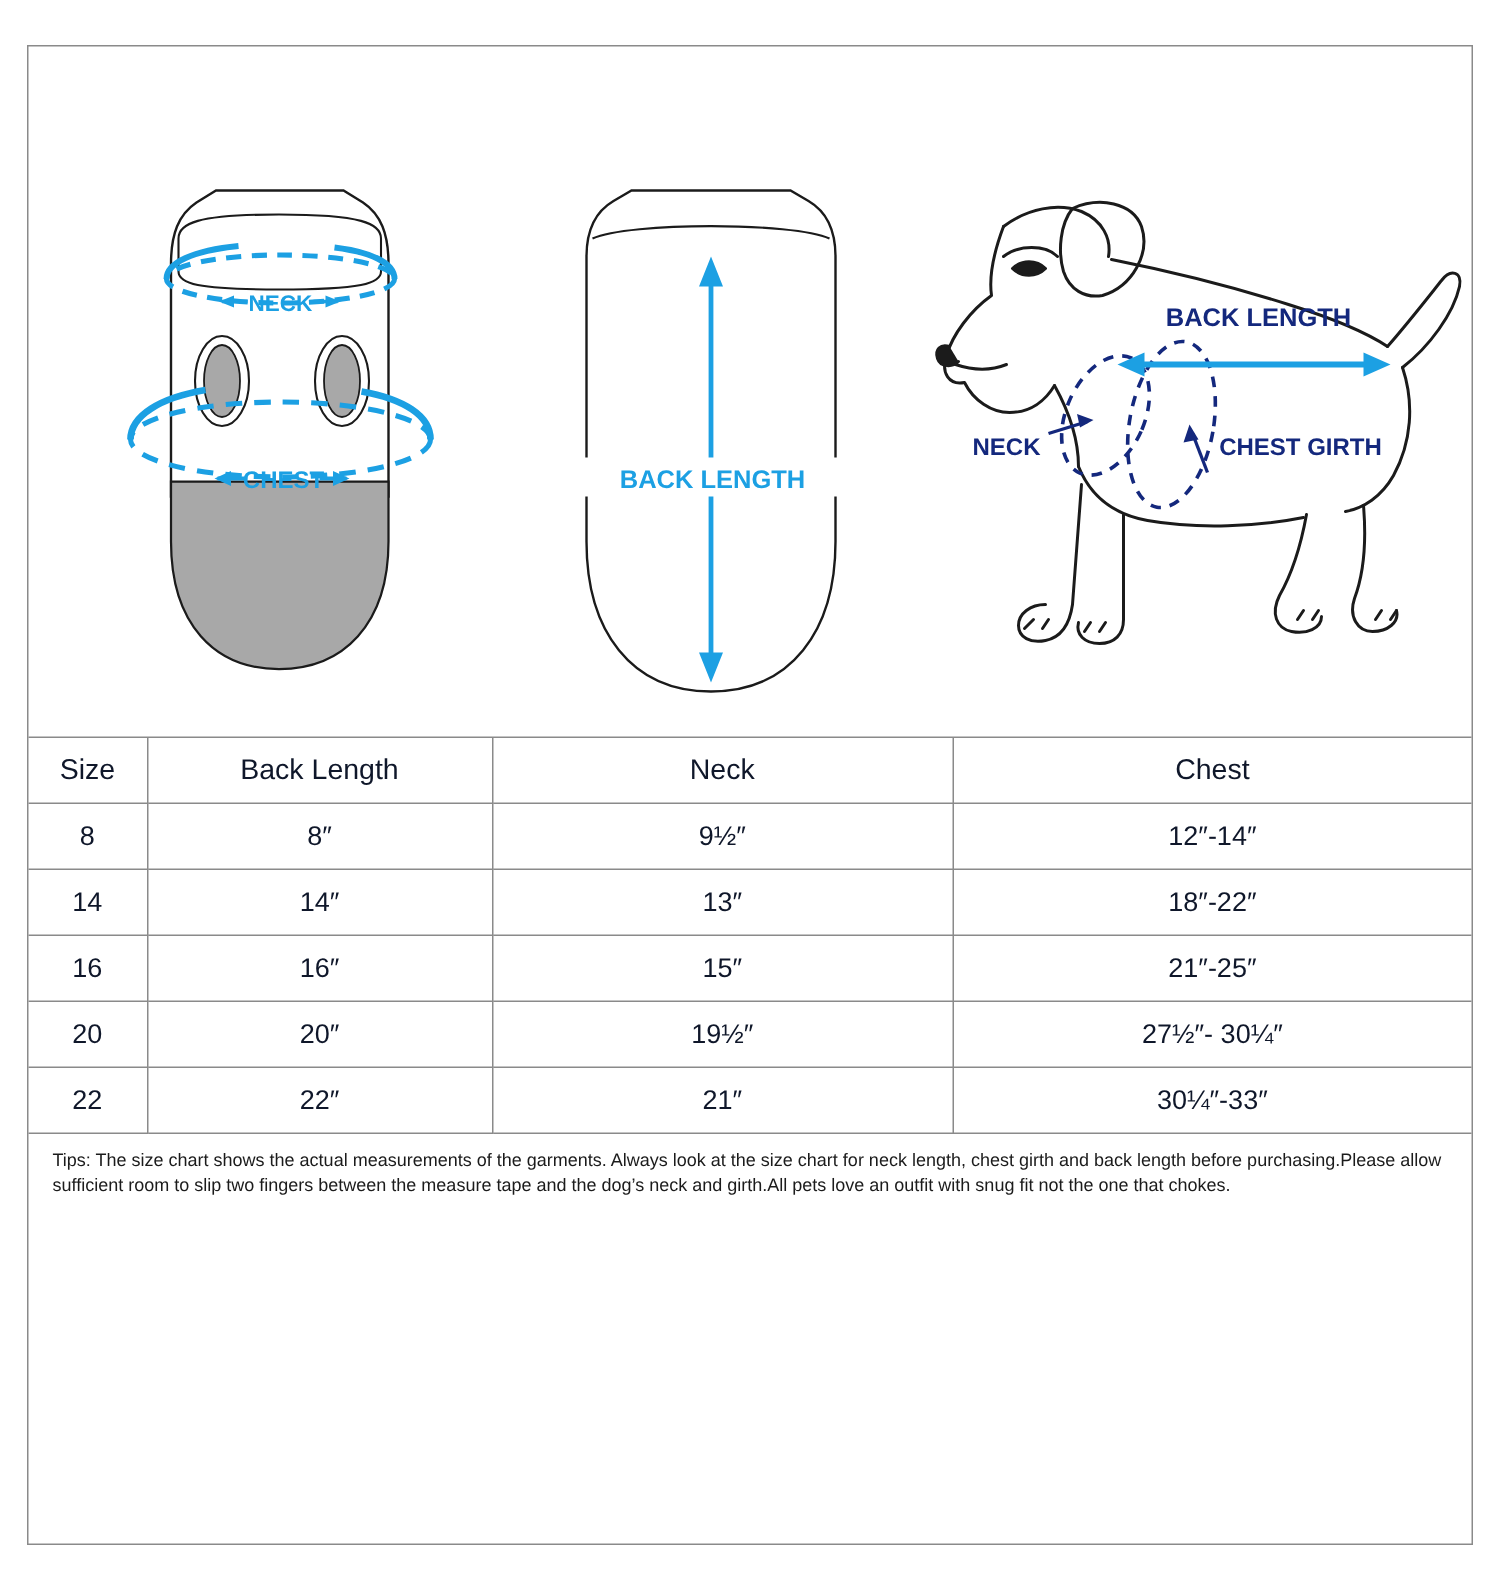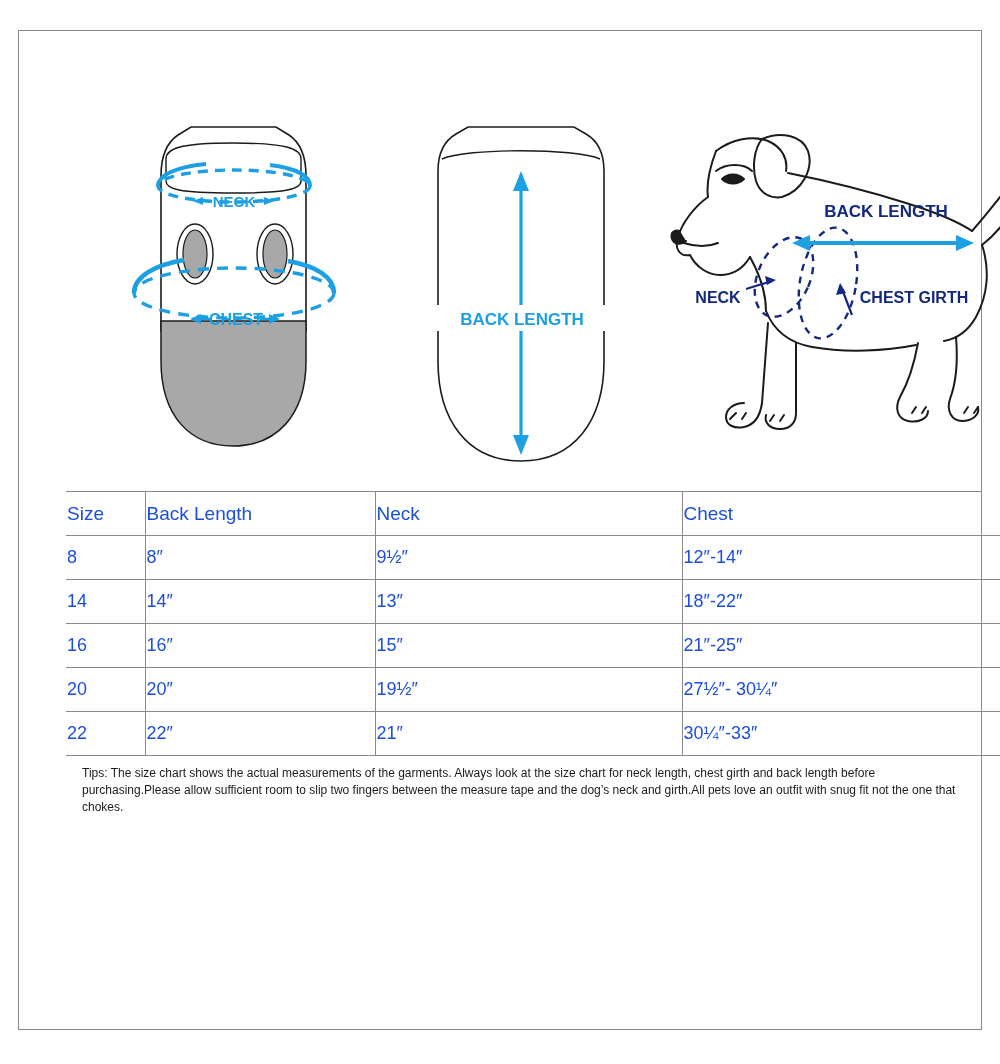--- a/index.html
+++ b/index.html
@@ -17,21 +17,20 @@
   }
   .sheet {
     position: absolute;
     left: 18px;
     top: 30px;
     width: 964px;
     height: 1000px;
     border: 1px solid #8a8a8a;
     box-sizing: border-box;
     background: #fff;
-    padding-left: 47px;
   }
   
   .diagrams {
     position: relative;
     height: 460px;
     border-bottom: 1px solid #8a8a8a;
   }
   .diagram {
     position: absolute;
     top: 0;
@@ -58,25 +57,25 @@
   
   table.size-table {
     width: 100%;
     border-collapse: collapse;
     table-layout: fixed;
   }
   table.size-table th,
   table.size-table td {
     border-right: 1px solid #8a8a8a;
     border-bottom: 1px solid #8a8a8a;
-    text-align: left;
+    text-align: center;
     font-weight: normal;
     font-size: 19px;
     height: 41px;
-    color: #1d4ed8;
+    color: #0f172a;
   }
   table.size-table th:last-child,
   table.size-table td:last-child { border-right: none; }
   table.size-table col.c0 { width: 79px; }
   table.size-table col.c1 { width: 230px; }
   table.size-table col.c2 { width: 307px; }
   table.size-table col.c3 { width: 346px; }
   table.size-table tbody td { font-size: 18px; }
 
   

